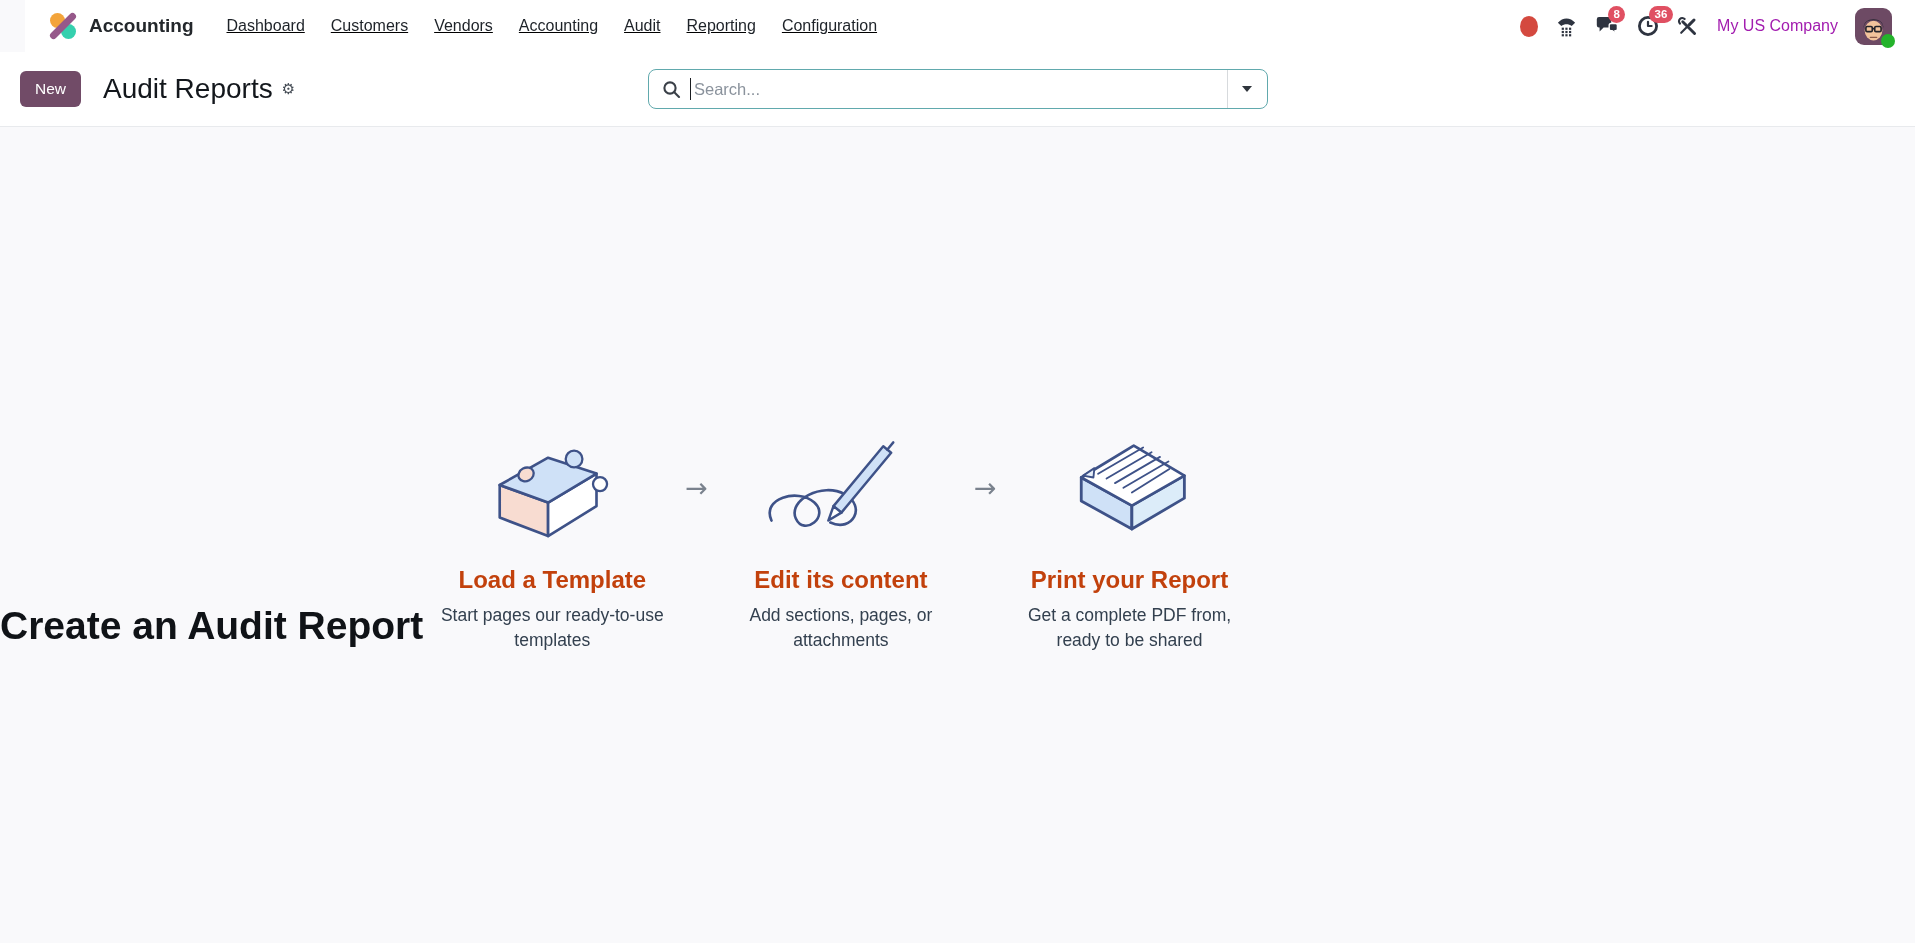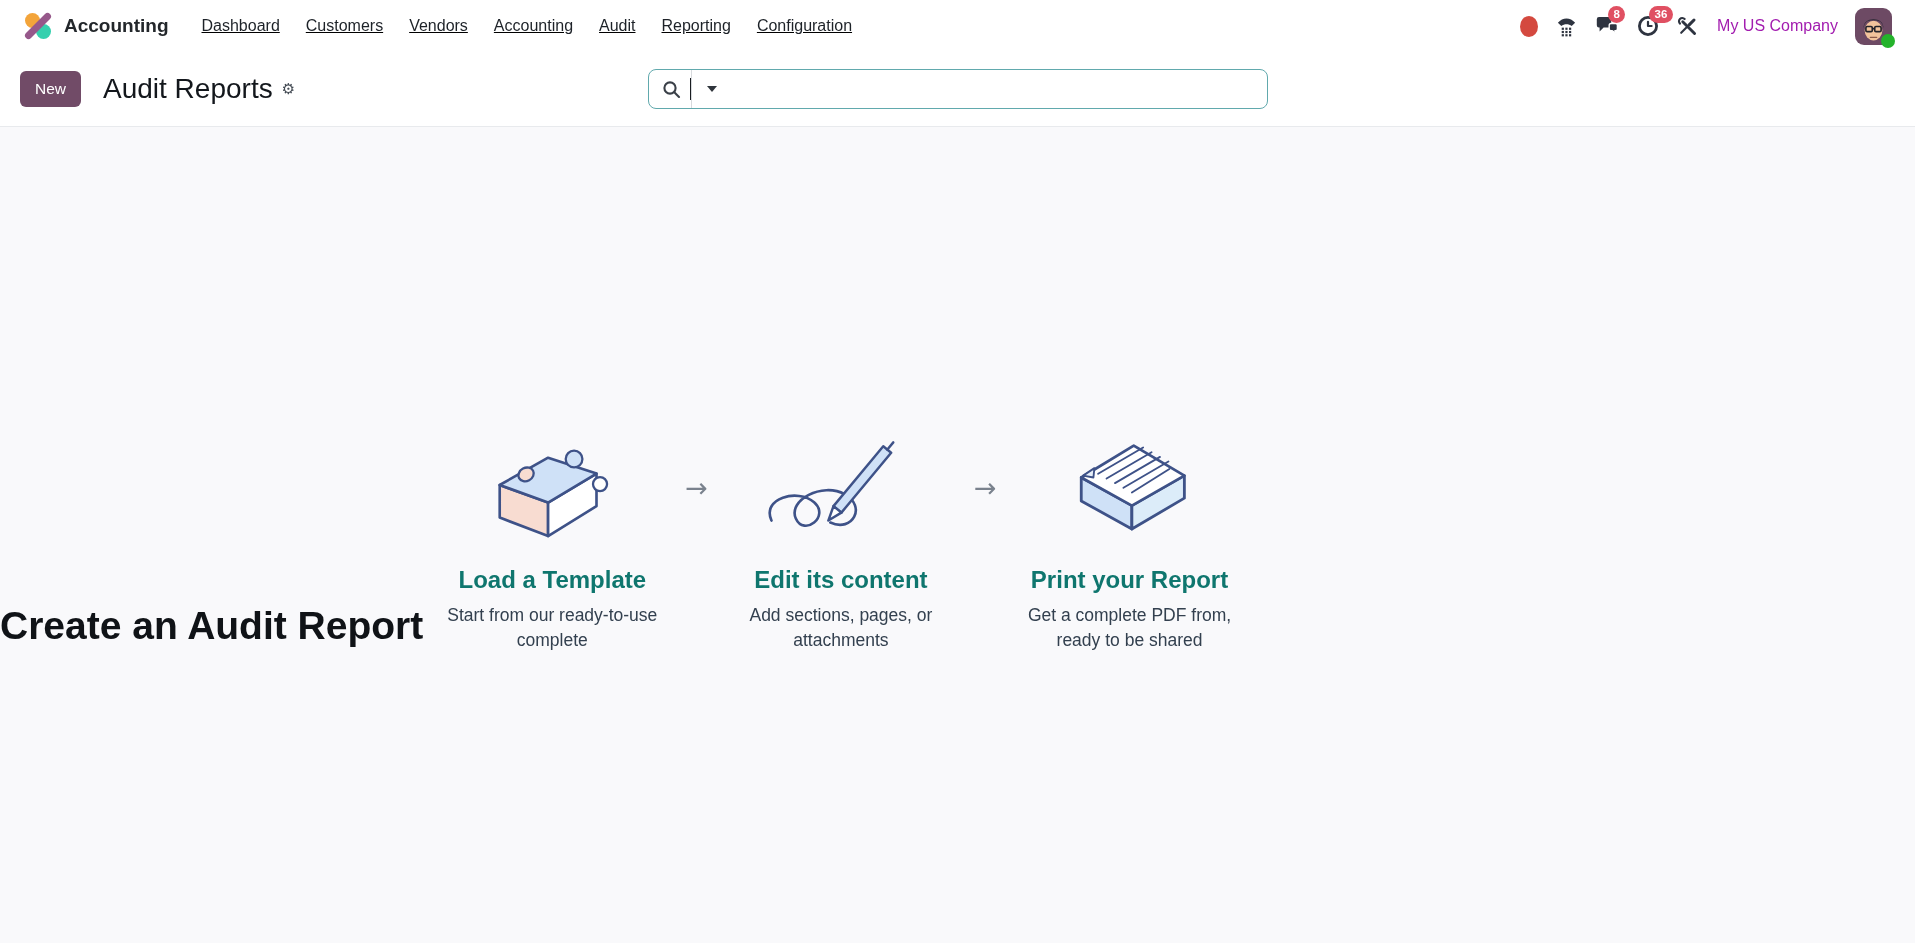--- a/index.html
+++ b/index.html
@@ -1,20 +1,20 @@
 <!DOCTYPE html>
 <html><head>
 <meta charset="utf-8">
 <style>
   * { margin:0; padding:0; box-sizing:border-box; }
   html,body { width:1915px; height:943px; overflow:hidden; }
   body { font-family:"Liberation Sans","DejaVu Sans",sans-serif; background:#f9f9fb; }
 
   
-  .navbar { height:52px; background:#ffffff; display:flex; align-items:center; padding:0 23px; }
+  .navbar { height:52px; background:#ffffff; display:flex; align-items:center; padding:0 23px;margin-left:25px; }
   .brand { display:flex; align-items:center; gap:11px; margin-right:20px; cursor:pointer; }
   .brand-name { font-size:19px; font-weight:600; color:#23272b; }
   .nav-items { display:flex; align-items:flex-end;text-decoration:underline; }
   .nav-item { padding:7px 13px; font-size:16px; color:#1d2228; cursor:pointer; border-radius:6px; white-space:nowrap; }
 
   .systray { margin-left:auto; display:flex; align-items:center; gap:17px; }
   .presence-dot { width:18px; height:21px; border-radius:50%; background:#d4493f; }
   .tray-icon { display:flex; align-items:center; cursor:pointer; }
   .badge-wrap { position:relative; display:flex; cursor:pointer; }
   .badge { position:absolute; top:-8px; left:13px; background:#e05062; color:#fff; font-size:11.5px;
@@ -46,21 +46,21 @@
                    border-radius:0 8px 8px 0; }
   .tri { width:0; height:0; border-left:5.5px solid transparent; border-right:5.5px solid transparent;
          border-top:6.5px solid #2f353c; }
 
   
   .main { height:816px; background:#f9f9fb; display:flex; flex-direction:row; align-items:center; }
   .es-title { margin:203px 0 22px; font-size:39px; font-weight:600; color:#101317; }
   .steps { display:flex; align-items:flex-start; }
   .step { width:258px; display:flex; flex-direction:column; align-items:center; }
   .step-ill { height:134px; display:flex; align-items:center; justify-content:center; }
-  .step-title { font-size:24px; font-weight:700; color:#0f766e; margin-top:14px; }
+  .step-title { font-size:24px; font-weight:700; color:#c2410c; margin-top:14px; }
   .step-desc { font-size:17.5px; color:#33404f; line-height:1.42; margin-top:9px; text-align:center; }
   .step-desc + .step-desc { margin-top:0; }
   .d1 { max-width:237px; } .d2 { max-width:187px; } .d3 { max-width:225px; }
   .arrow { font-size:27px; color:#7a828d; margin-top:54px; padding:0 4px;
            font-family:"DejaVu Sans",sans-serif; }
 </style>
 </head>
 <body>
 
 <header class="navbar">
@@ -160,20 +160,21 @@
   <span class="cog">⚙</span>
 
   <div class="searchbar">
     <span class="search-icon">
       <svg width="19" height="19" viewBox="0 0 19 19" fill="none" stroke="#3a4048">
         <circle cx="8" cy="8" r="5.6" stroke-width="2.1"></circle>
         <line x1="12.3" y1="12.3" x2="17" y2="17" stroke-width="2.1" stroke-linecap="round"></line>
       </svg>
     </span>
     <span class="caret"></span>
+    <input class="search-input" type="text" placeholder="Search..." style="">
     <span class="search-toggle">
       <span class="tri"></span>
     </span>
   </div>
 </div>
 
 <main class="main">
   <h1 class="es-title">Create an Audit Report</h1>
 
   <div class="steps">
@@ -185,21 +186,21 @@
             <polygon points="20,75 75,95 75,133 20,112" fill="#f8dcd1"></polygon>
             <polygon points="75,95 130,62 130,99 75,133" fill="#ffffff"></polygon>
             <circle cx="134" cy="74" r="8" fill="#ffffff" stroke-width="2.6"></circle>
             <polygon points="20,75 75,44 130,62 75,95" fill="#cfe1f7"></polygon>
             <circle cx="104.5" cy="45.5" r="9.5" fill="#cfe1f7" stroke-width="2.6"></circle>
             <ellipse cx="50" cy="63" rx="9" ry="7.5" fill="#f8dcd1" stroke-width="2.6" transform="rotate(-28 50 63)"></ellipse>
           </g>
         </svg>
       </div>
       <div class="step-title">Load a Template</div>
-      <p class="step-desc d1">Start from our ready-to-use complete</p>
+      <p class="step-desc d1">Start pages our ready-to-use templates</p>
     </div>
 
     <span class="arrow">→</span>
 
     <div class="step">
       <div class="step-ill">
         <svg width="165" height="132" viewBox="0 0 160 130">
           <path d="M12,100 C2,78 38,68 54,82 C70,96 44,116 36,98 C28,80 62,62 84,74 C106,86 92,112 70,102" fill="none" stroke="#3e5288" stroke-width="2.6" stroke-linecap="round"></path>
           <g stroke="#3e5288" stroke-width="2.4" stroke-linejoin="round">
             <polygon points="80.9,92.2 129.9,33.2 122.1,26.8 73.1,85.8" fill="#cfe1f7"></polygon>

